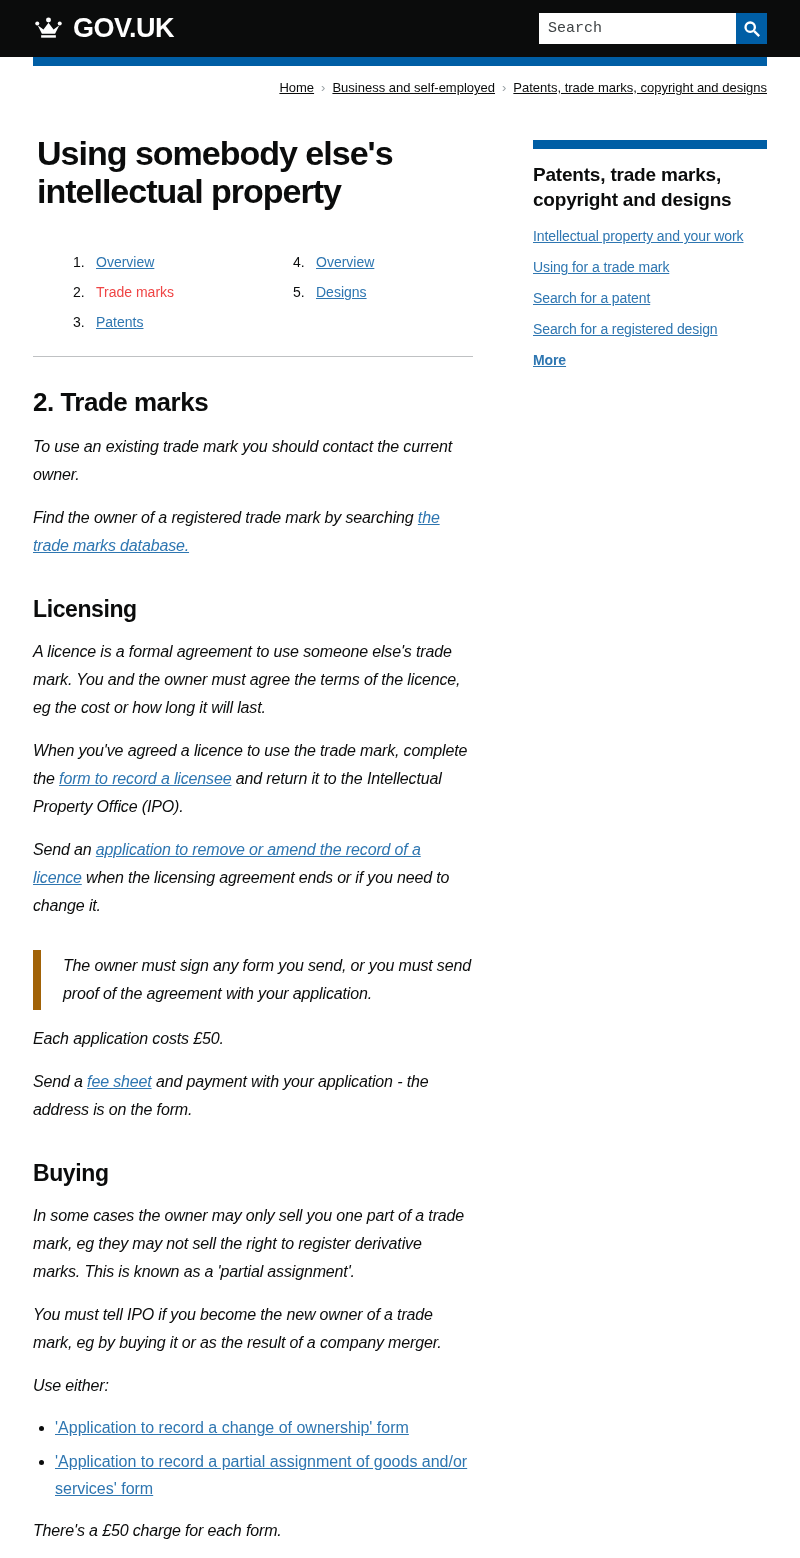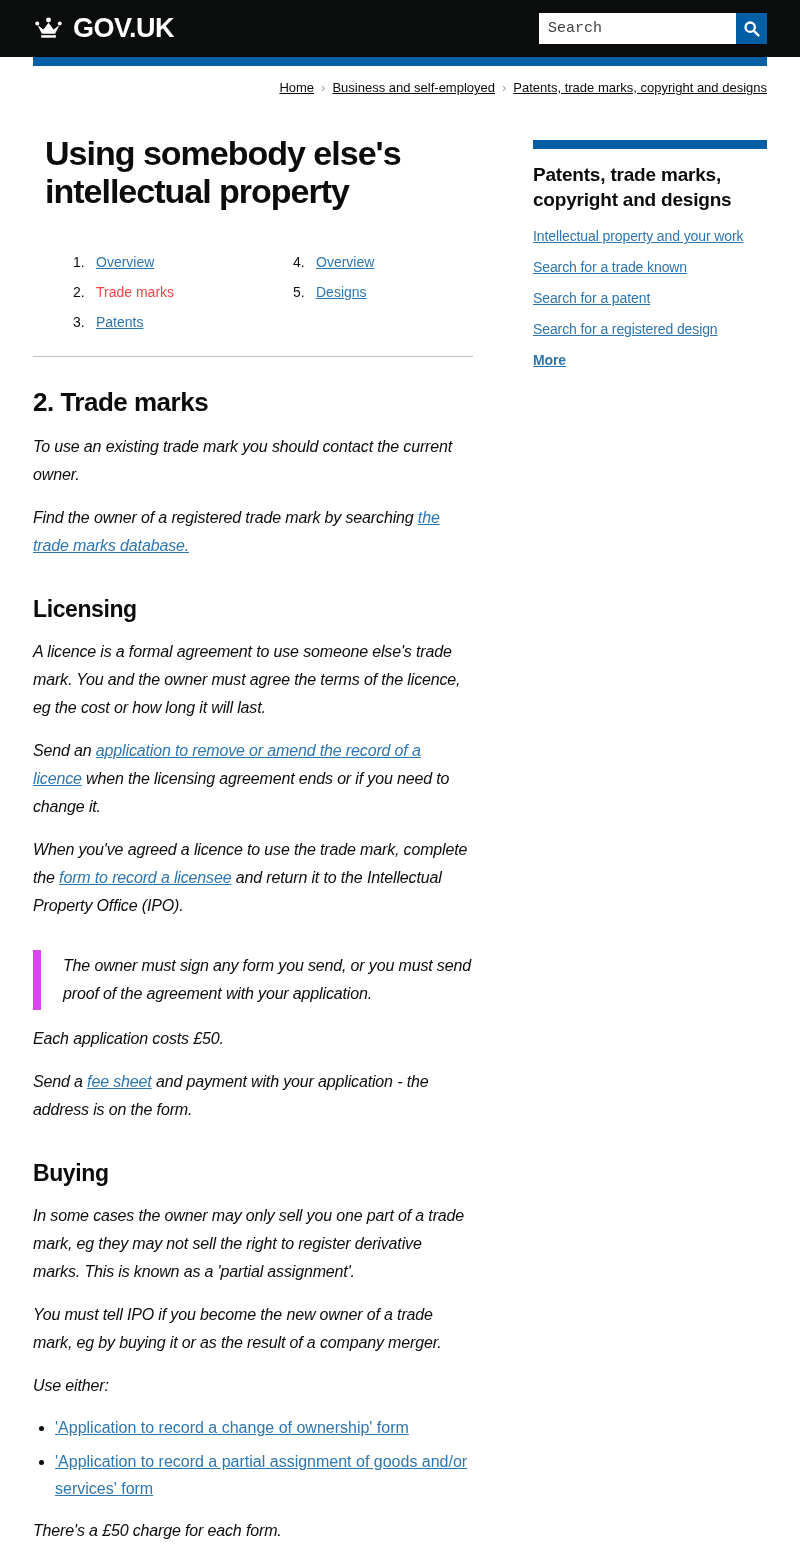--- a/index.html
+++ b/index.html
@@ -71,21 +71,21 @@
   
   .layout { display: flex; margin: 0 33px; gap: 60px; align-items: flex-start; }
   .main-col { width: 440px; flex: none; }
   .side-col { width: 234px; flex: none; }
 
   
   h1.page-title {
     font-size: 34px;
     line-height: 1.12;
     letter-spacing: -1px;
-    margin: 39px 12px 0;
+    margin: 39px 4px 0;
     font-weight: bold;
   }
   .guide-nav { display: flex; margin-top: 42px; font-size: 14px; }
   .nav-col { width: 220px; flex: none; }
   .nav-item { display: flex; margin-bottom: 9px; line-height: 1.5; }
   .nav-num { width: 23px; flex: none; }
   .nav-item a { color: #2e76b1; }
   .nav-current { color: #ef4444; text-decoration: none; }
   hr.rule {
     border: none;
@@ -99,21 +99,21 @@
   .main-col p {
     font-size: 16px;
     line-height: 28px;
     letter-spacing: -0.15px;
     margin: 15px 0 0;
     font-style: italic;
   }
   blockquote.inset {
     margin: 30px 0 0;
     padding: 2px 0 2px 22px;
-    border-left: 8px solid #d946ef;
+    border-left: 8px solid #a16207;
   }
   blockquote.inset p { margin: 0; }
   ul.form-list {
     margin: 14px 0 0;
     padding-left: 22px;
     font-size: 16px;
     line-height: 27px;
   }
   ul.form-list li { margin-bottom: 7px; }
 
@@ -204,23 +204,23 @@
     <h2 class="section-heading">2. Trade marks</h2>
 
     <p>To use an existing trade mark you should contact the current owner.</p>
 
     <p><span>Find the owner of a registered trade mark by searching </span><a>the trade marks database.</a><span></span></p>
 
     <h3 class="sub-heading">Licensing</h3>
 
     <p>A licence is a formal agreement to use someone else's trade mark. You and the owner must agree the terms of the licence, eg the cost or how long it will last.</p>
 
+    <p><span>When you've agreed a licence to use the trade mark, complete the </span><a>form to record a licensee</a><span> and return it to the Intellectual Property Office (IPO).</span></p>
+
     <p><span>Send an </span><a>application to remove or amend the record of a licence</a><span> when the licensing agreement ends or if you need to change it.</span></p>
-
-    <p><span>When you've agreed a licence to use the trade mark, complete the </span><a>form to record a licensee</a><span> and return it to the Intellectual Property Office (IPO).</span></p>
 
     <blockquote class="inset">
       <p>The owner must sign any form you send, or you must send proof of the agreement with your application.</p>
     </blockquote>
 
     <p>Each application costs £50.</p>
 
     <p><span>Send a </span><a>fee sheet</a><span> and payment with your application - the address is on the form.</span></p>
 
     <h3 class="sub-heading">Buying</h3>
@@ -238,20 +238,20 @@
 
     <p>There's a £50 charge for each form.</p>
 
   </main>
 
   <aside class="side-col">
     <div class="side-bar-accent"></div>
     <h2 class="side-heading">Patents, trade marks, copyright and designs</h2>
     <ul class="side-links">
       <li><a>Intellectual property and your work</a></li>
-      <li><a>Search for a trade known</a></li>
+      <li><a>Using for a trade mark</a></li>
       <li><a>Search for a patent</a></li>
       <li><a>Search for a registered design</a></li>
       <li><a class="more-link">More</a></li>
     </ul>
   </aside>
 
 </div>
 
 </body></html>

